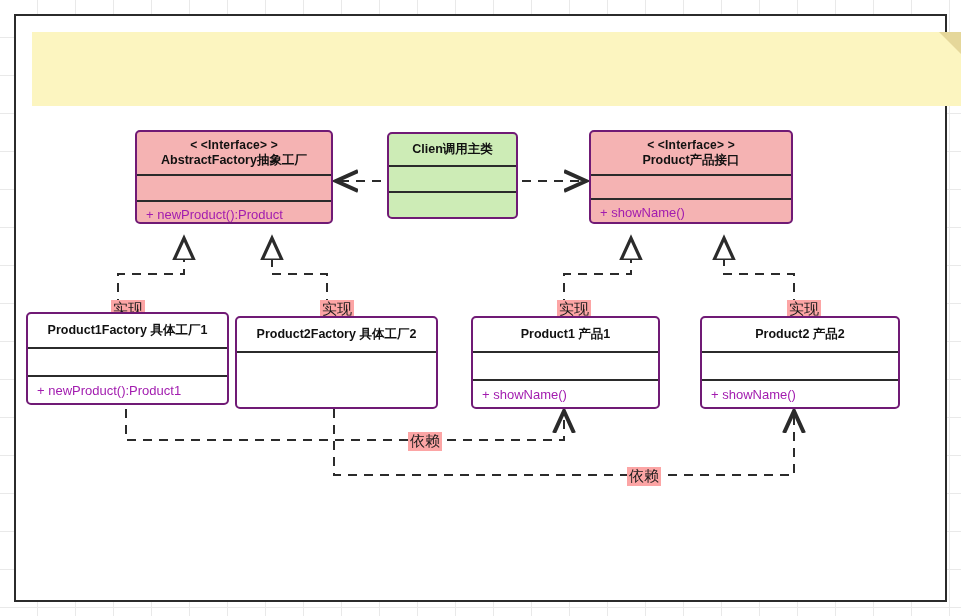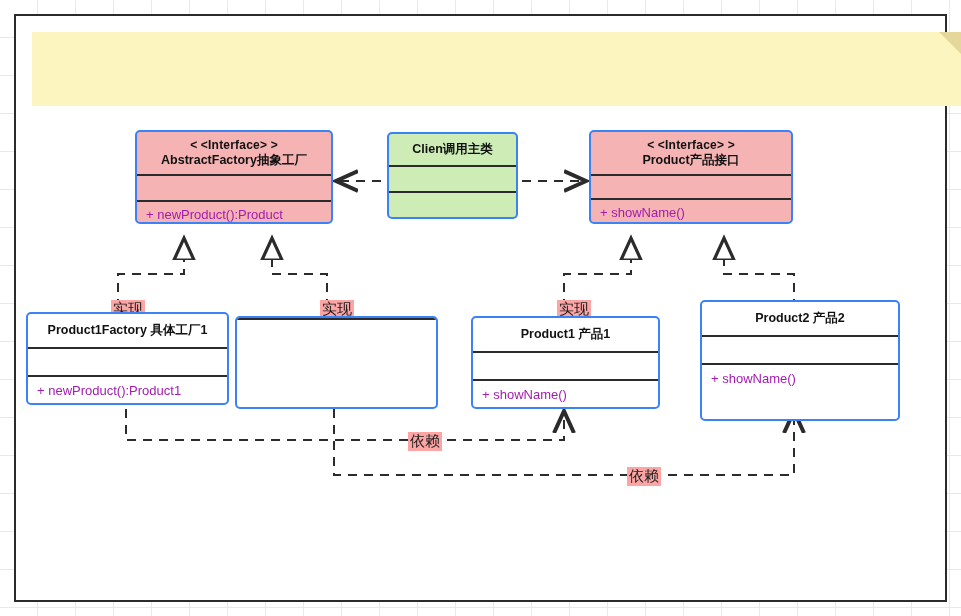--- a/index.html
+++ b/index.html
@@ -82,21 +82,21 @@
     white-space: pre;
   }
   #code-block .code-title {
     font-weight: bold;
   }
 
   
   .umlbox {
     position: absolute;
     box-sizing: border-box;
-    border: 2px solid #3b82f6;
+    border: 2px solid #701a75;
     border-radius: 5px;
     overflow: hidden;
   }
   .umlbox .sec {
     box-sizing: border-box;
     width: 100%;
     display: flex;
     align-items: center;
   }
   .umlbox .sec.title {
@@ -218,32 +218,35 @@
 
     <div class="umlbox white" style="left:10px; top:296px; width:203px; height:93px;">
       <div class="sec title" style="height:33px;">
         <div>Product1Factory 具体工厂1</div>
       </div>
       <div class="sec mid" style="height:28px;"></div>
       <div class="sec ops" style="height:28px;">+ newProduct():Product1</div>
     </div>
 
     <div class="umlbox white" style="left:219px; top:300px; width:203px; height:93px;">
+      <div class="sec title" style="height:33px;">
+        <div>Product2Factory 具体工厂2</div>
+      </div>
       <div class="sec mid" style="height:28px;"></div>
     </div>
 
     <div class="umlbox white" style="left:455px; top:300px; width:189px; height:93px;">
       <div class="sec title" style="height:33px;">
         <div>Product1 产品1</div>
       </div>
       <div class="sec mid" style="height:28px;"></div>
       <div class="sec ops" style="height:28px;">+ showName()</div>
     </div>
 
-    <div class="umlbox white" style="left:684px; top:284px; width:200px; height:121px;">
+    <div class="umlbox white" style="left:684px; top:300px; width:200px; height:93px;">
       <div class="sec title" style="height:33px;">
         <div>Product2 产品2</div>
       </div>
       <div class="sec mid" style="height:28px;"></div>
       <div class="sec ops" style="height:28px;">+ showName()</div>
     </div>
 
 
   </div>
 </div>

